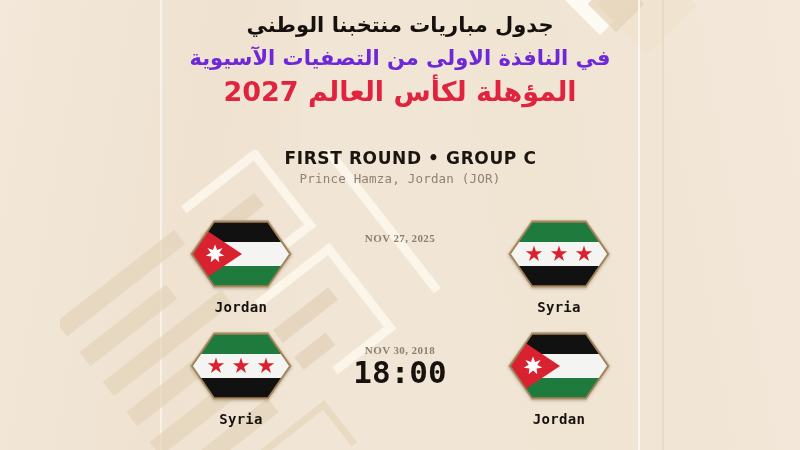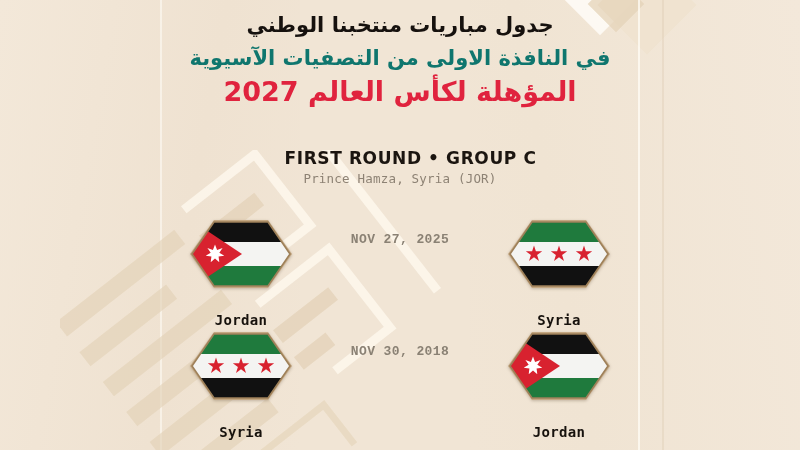--- a/index.html
+++ b/index.html
@@ -100,21 +100,21 @@
     font-size: 21px;
     line-height: 34px;
     color: #16110e;
     letter-spacing: 0px;
   }
   .hl-line2 {
     font-family: "DejaVu Sans", sans-serif;
     font-weight: 700;
     font-size: 21px;
     line-height: 29px;
-    color: #0f766e;
+    color: #6d28d9;
     margin-top: 2px;
   }
   .hl-line3 {
     font-family: "DejaVu Sans", sans-serif;
     font-weight: 700;
     font-size: 27px;
     line-height: 33px;
     color: #e0233e;
     margin-top: 2px;
   }
@@ -156,36 +156,36 @@
     justify-content: center;
     gap: 0;
   }
   .team {
     width: 168px;
     display: flex;
     flex-direction: column;
     align-items: center;
   }
   .team-name {
-    margin-top: 22px;
+    margin-top: 9px;
     font-family: "DejaVu Sans Mono", monospace;
     font-weight: 700;
     font-size: 14px;
     letter-spacing: 0.3px;
     color: #17120d;
   }
   .fixture {
     width: 150px;
     padding-top: 14px;
     text-align: center;
   }
   .fx-date {
-    font-family: Liberation Mono, monospace;
-    font-weight: 700;
-    font-size: 13px;
+    font-family: Liberation Serif, serif;
+    font-weight: 700;
+    font-size: 11px;
     letter-spacing: 0.4px;
     color: #8b8removed;
     color: #8a8174;
     white-space: nowrap;
   }
   .fx-time {
     font-family: "DejaVu Sans Mono", monospace;
     font-weight: 700;
     font-size: 31px;
     line-height: 34px;
@@ -248,21 +248,21 @@
   </svg>
 
   <div class="headline">
     <div class="hl-line1">جدول مباريات منتخبنا الوطني</div>
     <div class="hl-line2">في النافذة الاولى من التصفيات الآسيوية</div>
     <div class="hl-line3">المؤهلة لكأس العالم 2027</div>
   </div>
 
   <div class="round-block">
     <div class="round-title">FIRST ROUND • GROUP C</div>
-    <div class="venue">Prince Hamza, Syria (JOR)</div>
+    <div class="venue">Prince Hamza, Jordan (JOR)</div>
   </div>
 
   <div class="matches">
 
     <div class="match-row">
       <div class="team">
         <div class="badge">
           <svg viewBox="0 0 106 72">
             <defs>
               <clipPath id="hexA">
@@ -337,20 +337,21 @@
               </g>
             </g>
             <polygon points="26,4 80,4 102,36 80,68 26,68 4,36" fill="none" stroke="#9e8059" stroke-width="1.6"></polygon>
           </svg>
         </div>
         <div class="team-name">Syria</div>
       </div>
 
       <div class="fixture">
         <div class="fx-date">NOV 30, 2018</div>
+        <div class="fx-time">18:00</div>
       </div>
 
       <div class="team">
         <div class="badge">
           <svg viewBox="0 0 106 72">
             <defs>
               <clipPath id="hexD">
                 <polygon points="26,4 80,4 102,36 80,68 26,68 4,36"></polygon>
               </clipPath>
             </defs>

